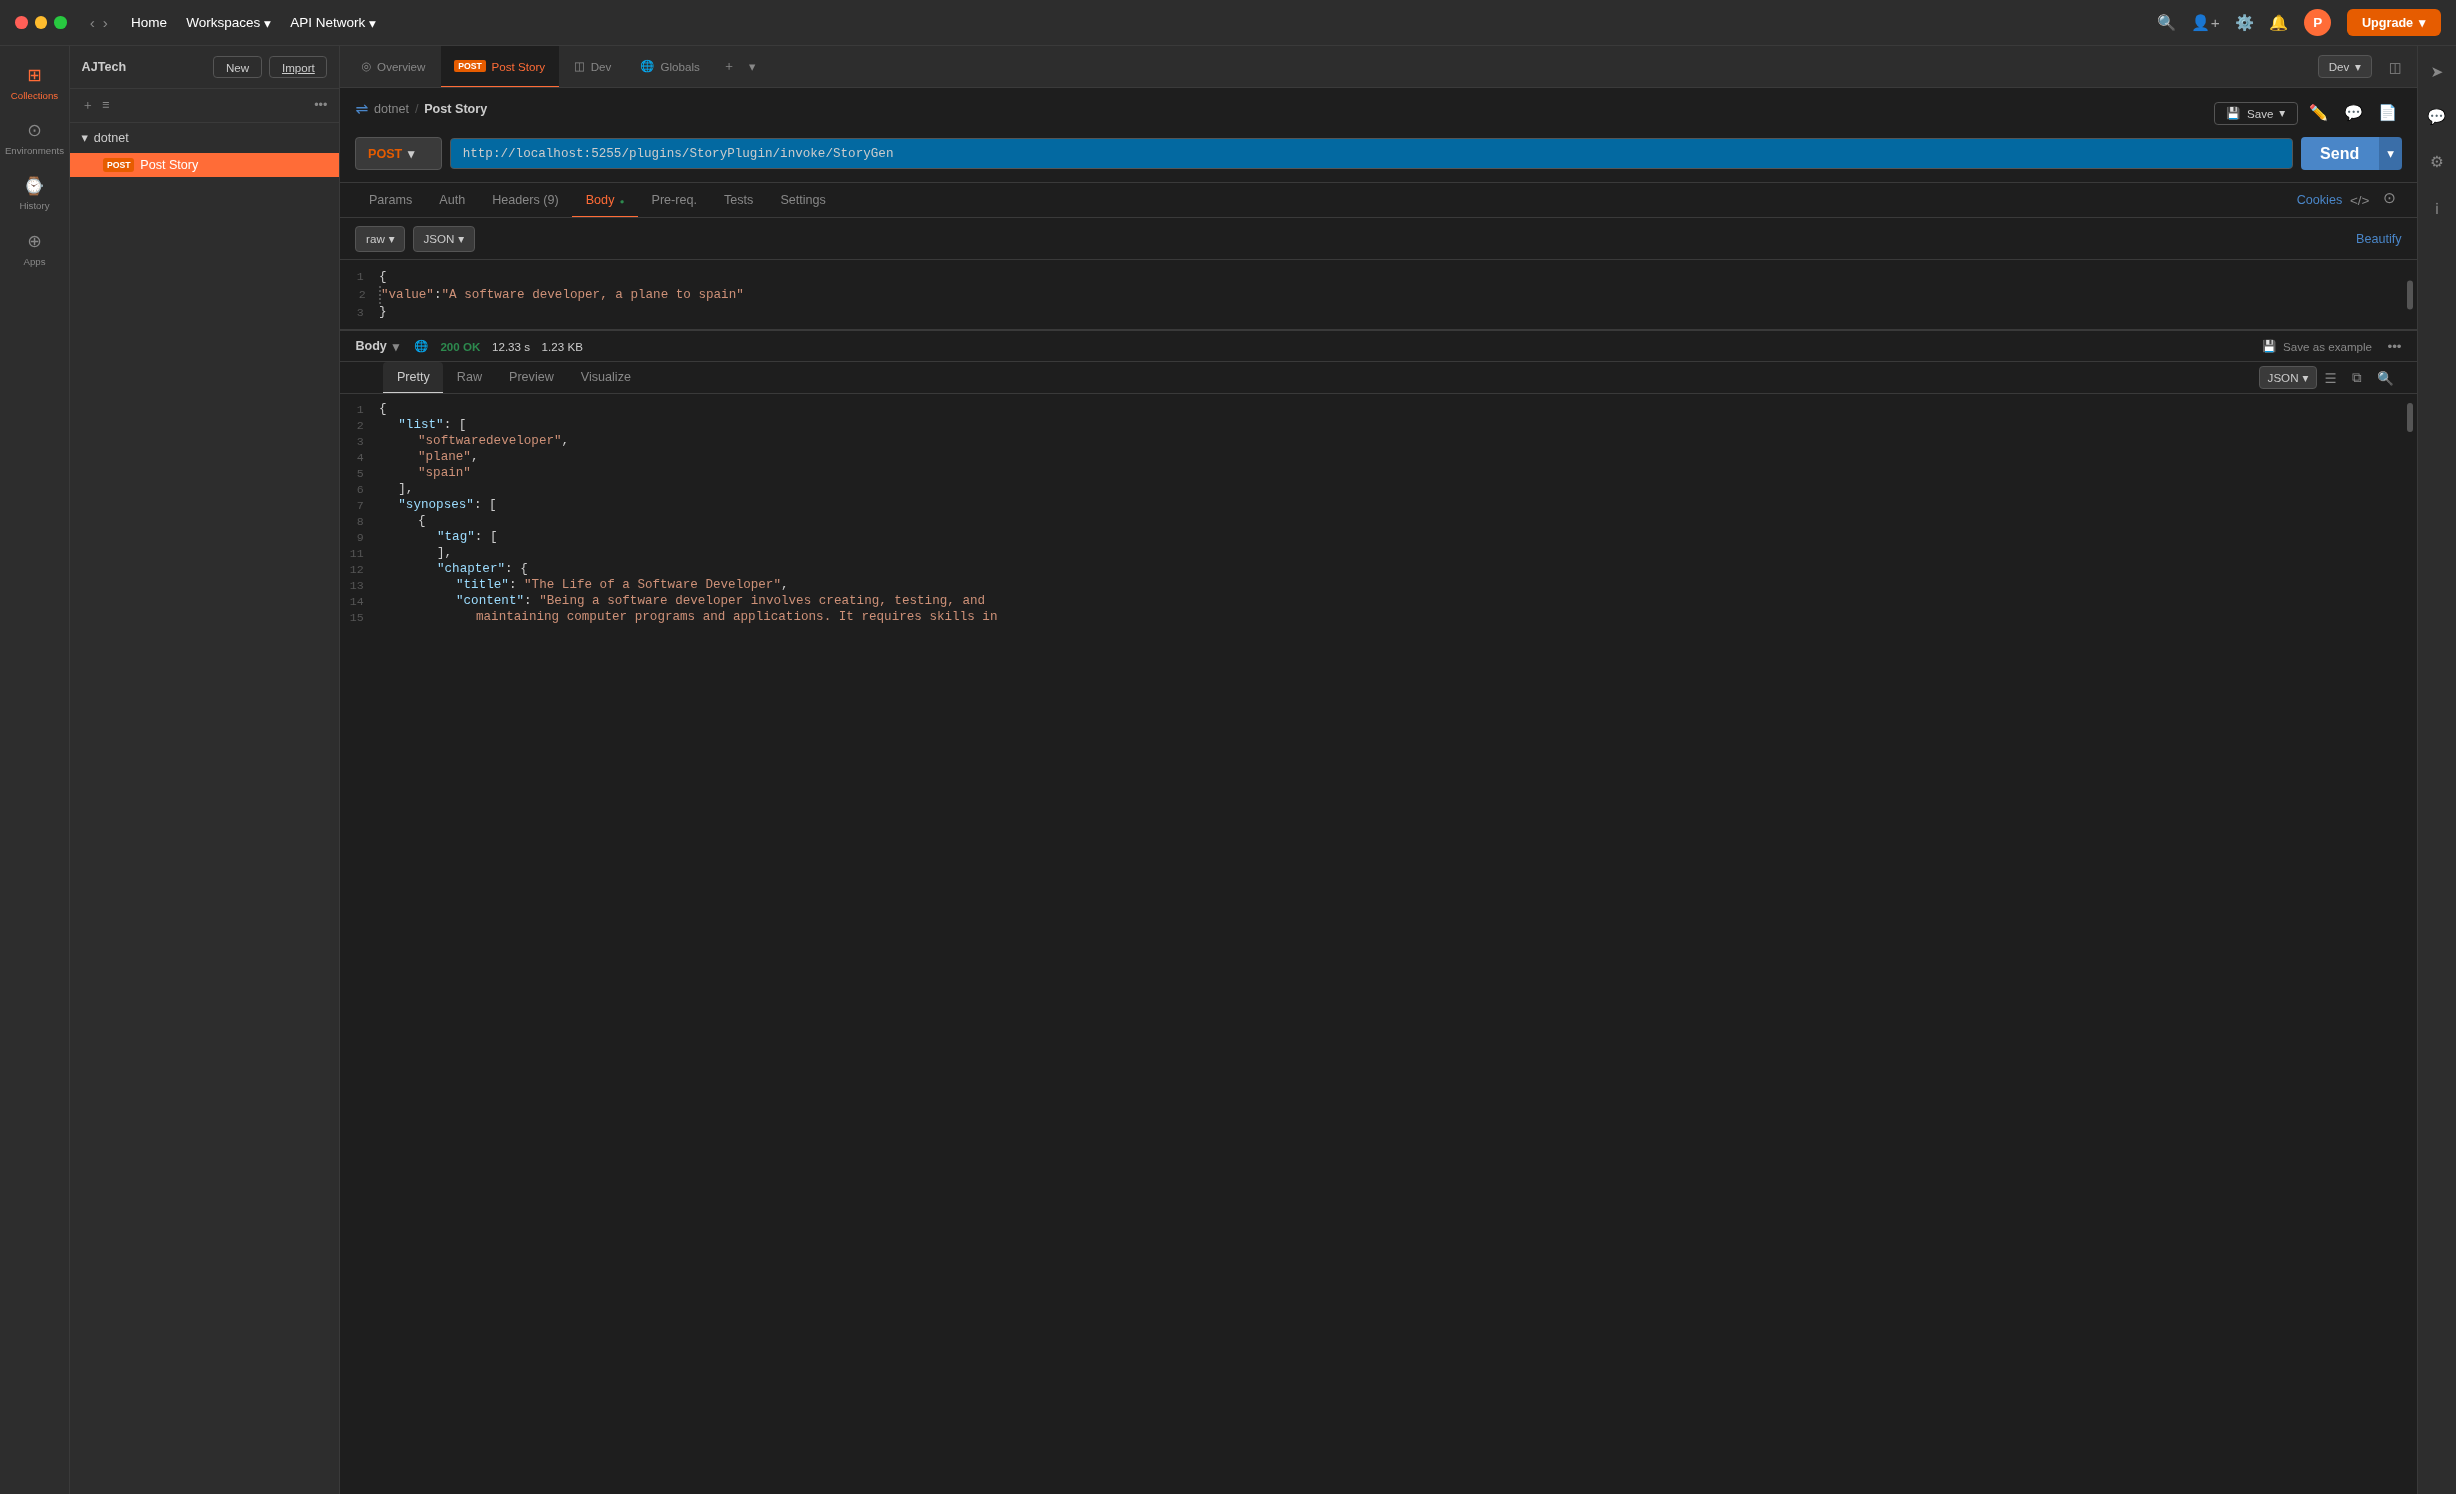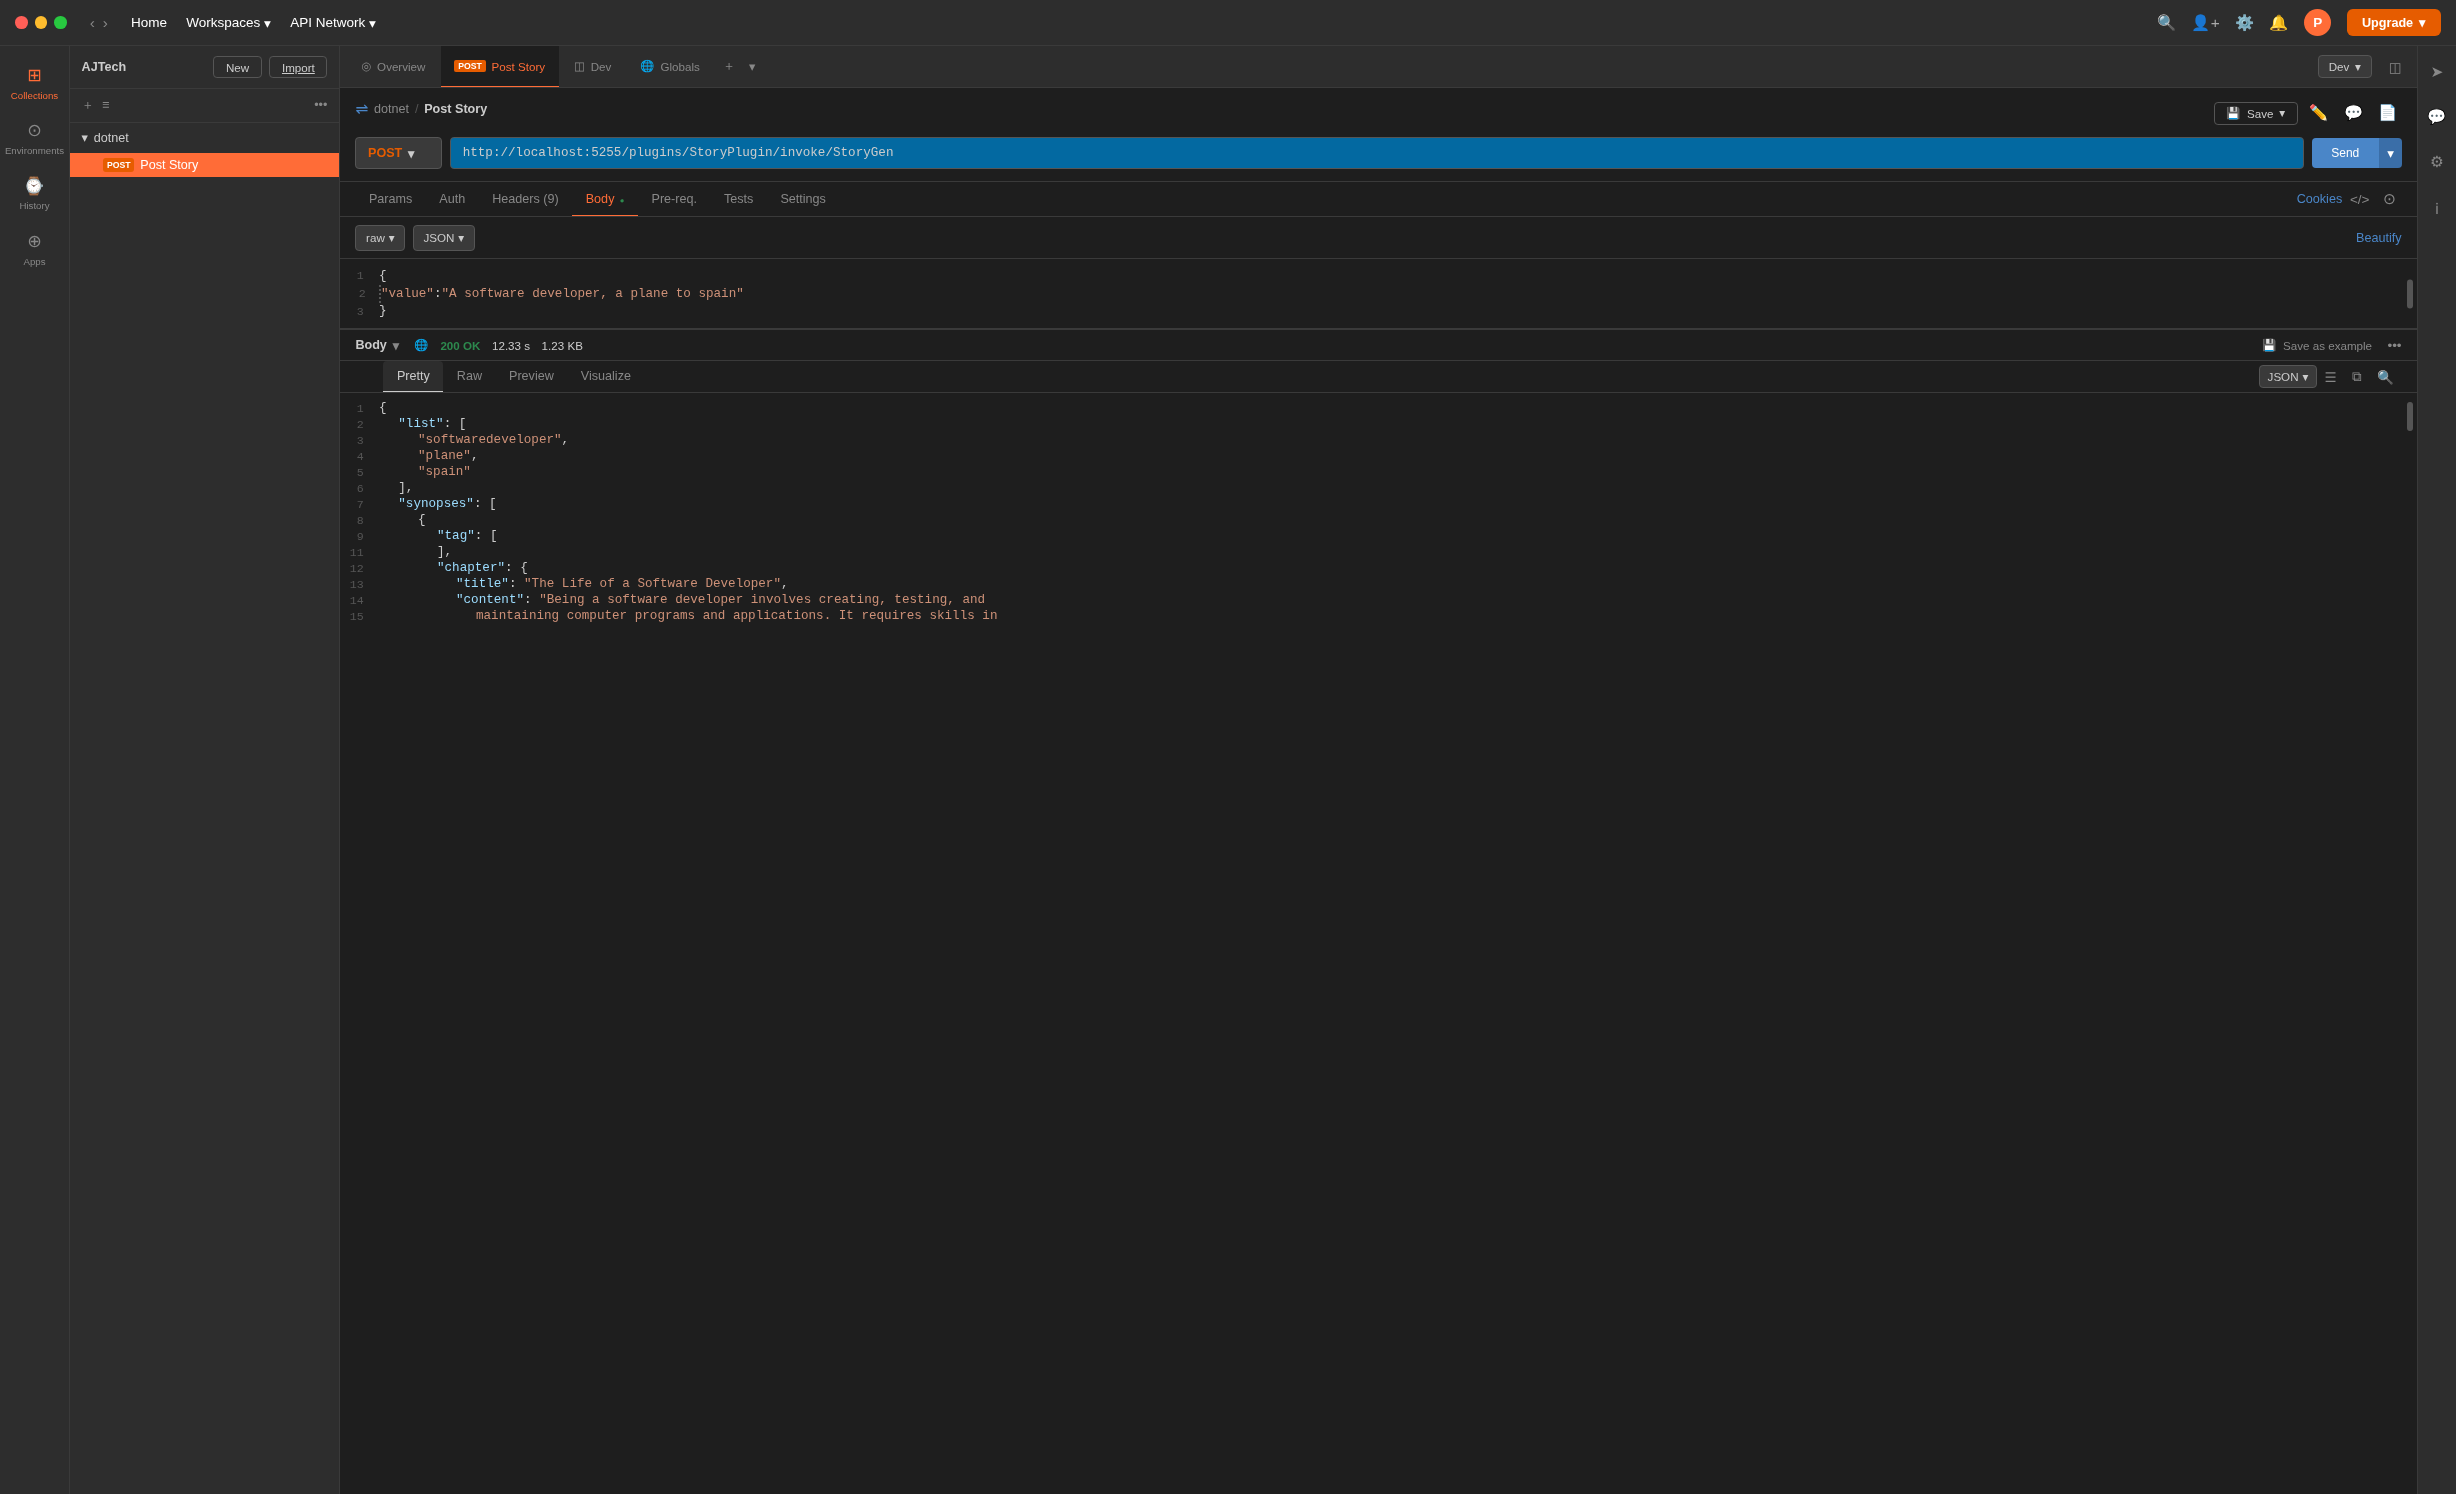--- a/index.html
+++ b/index.html
@@ -67,21 +67,21 @@
     
     .request-area { padding: 11.6px 15.4px; border-bottom: 1px solid #3a3a3a; }
     .breadcrumb { display: flex; align-items: center; gap: 5.8px; margin-bottom: 9.7px; color: #888; font-size: 12.6px; }
     .breadcrumb-sep { color: #555; }
     .breadcrumb-current { color: #ccc; font-weight: 600; }
     .request-bar { display: flex; gap: 7.7px; align-items: center; }
     .method-select { background: #3a3a3a; border: 1px solid #555; color: #ccc; padding: 7.7px 11.6px; border-radius: 3.9px; font-size: 12.6px; font-weight: 600; cursor: pointer; display: flex; align-items: center; gap: 5.8px; min-width: 87px; }
     .url-input { flex: 1; background: #0369a1; border: 1px solid #555; color: #ccc; padding: 7.7px 11.6px; border-radius: 3.9px; font-size: 12.6px; font-family: 'Courier New', monospace; }
 
     
-    .req-tabs { display: flex; align-items: center; padding: 0 15.4px; border-bottom: 1px solid #3a3a3a; background: #1e1e1e; }
+    .req-tabs { display: flex; padding: 0 15.4px; border-bottom: 1px solid #3a3a3a; background: #1e1e1e; }
     .req-tab { padding: 9.7px 13.5px; cursor: pointer; font-size: 12.6px; color: #888; border-bottom: 1.9px solid transparent; }
     .req-tab.active { color: #ff6c37; border-bottom: 1.9px solid #ff6c37; }
     .req-tab-spacer { flex: 1; }
     .cookies-link { color: #4a86c8; font-size: 12.6px; cursor: pointer; padding: 9.7px 0; }
     .code-icon { color: #888; padding: 9.7px 7.7px; cursor: pointer; font-size: 13.5px; }
     .body-dot { color: #2d8a4e; font-size: 7.7px; margin-left: 1.9px; }
 
     
     .body-editor { padding: 7.7px 15.4px; display: flex; align-items: center; gap: 7.7px; border-bottom: 1px solid #3a3a3a; }
     .format-select { background: #3a3a3a; border: 1px solid #555; color: #ccc; padding: 4.8px 9.7px; border-radius: 3.9px; font-size: 11.6px; cursor: pointer; display: flex; align-items: center; gap: 3.9px; }
@@ -122,21 +122,21 @@
     .resp-line-num { width: 39px; text-align: right; padding-right: 15.4px; color: #555; font-size: 11.6px; flex-shrink: 0; padding-top: 1px; }
     .resp-content { color: #ccc; white-space: pre; }
     .resp-key { color: #9cdcfe; }
     .resp-str { color: #ce9178; }
     .resp-bracket { color: #ccc; }
 
     .right-actions { display: flex; flex-direction: column; width: 39px; border-left: 1px solid #3a3a3a; background: #2d2d2d; align-items: center; padding: 11.6px 0; gap: 15.4px; }
     .ra-icon { color: #888; cursor: pointer; font-size: 15.4px; padding: 5.8px; border-radius: 3.9px; }
 
     .send-btn-group { display: flex; border-radius: 3.9px; overflow: hidden; }
-    .send-main { background: #4a86c8; color: white; border: none; padding: 7.7px 19.3px; font-size: 12px; font-weight: 400; cursor: pointer; }
+    .send-main { background: #4a86c8; color: white; border: none; padding: 7.7px 19.3px; font-size: 16px; font-weight: 700; cursor: pointer; }
     .send-dropdown { background: #3a6ea8; color: white; border: none; border-left: 1px solid #3a6ea8; padding: 7.7px 7.7px; cursor: pointer; }
 
     .req-right-icons { display: flex; align-items: center; margin-left: auto; gap: 7.7px; }
     .req-right-icon { color: #888; cursor: pointer; font-size: 15.4px; padding: 3.9px; border-radius: 3.9px; }
   </style>
 </head>
 <body>
 
 <div class="titlebar">
   <div class="window-controls">

